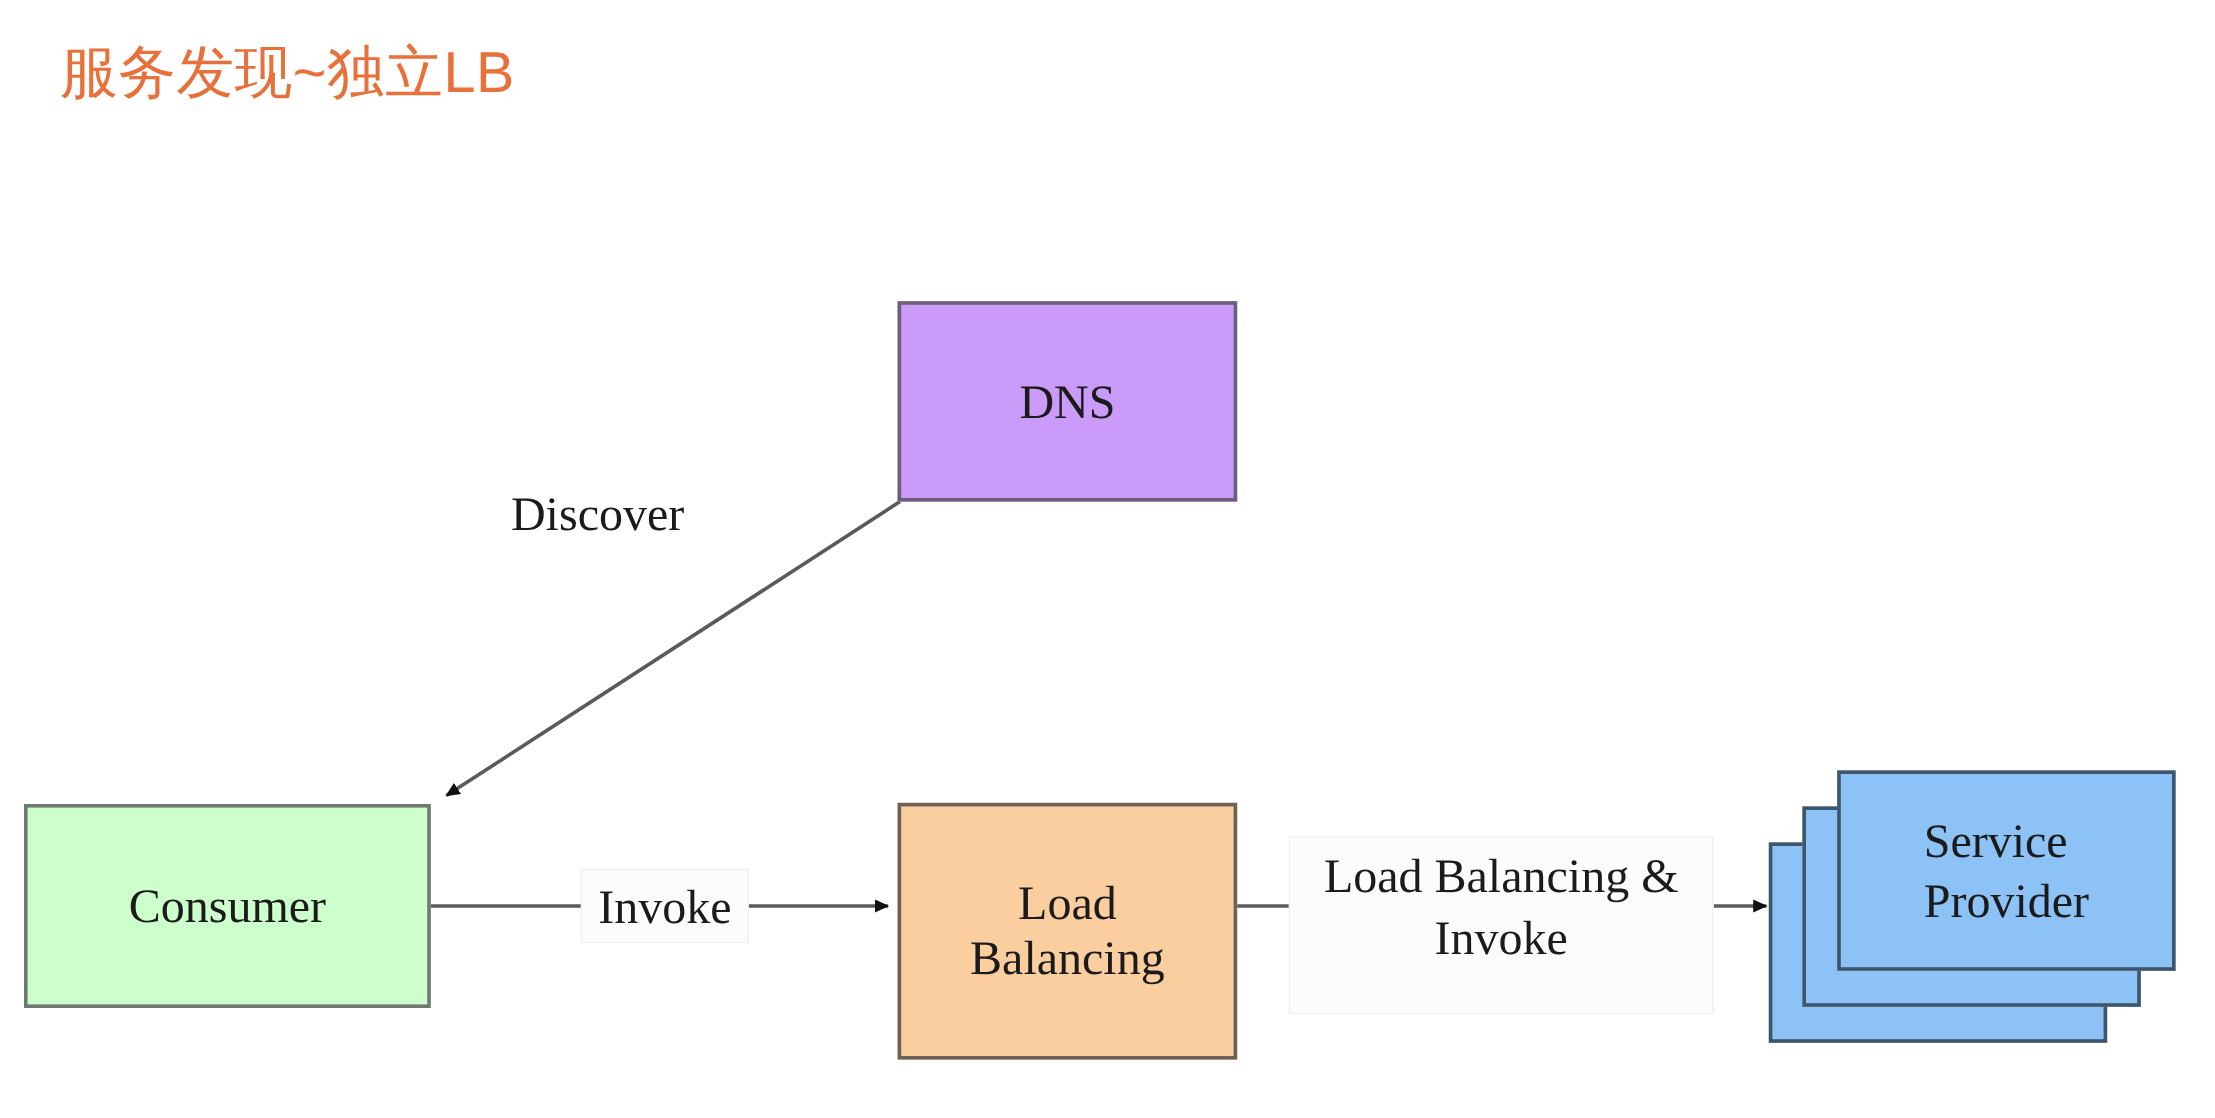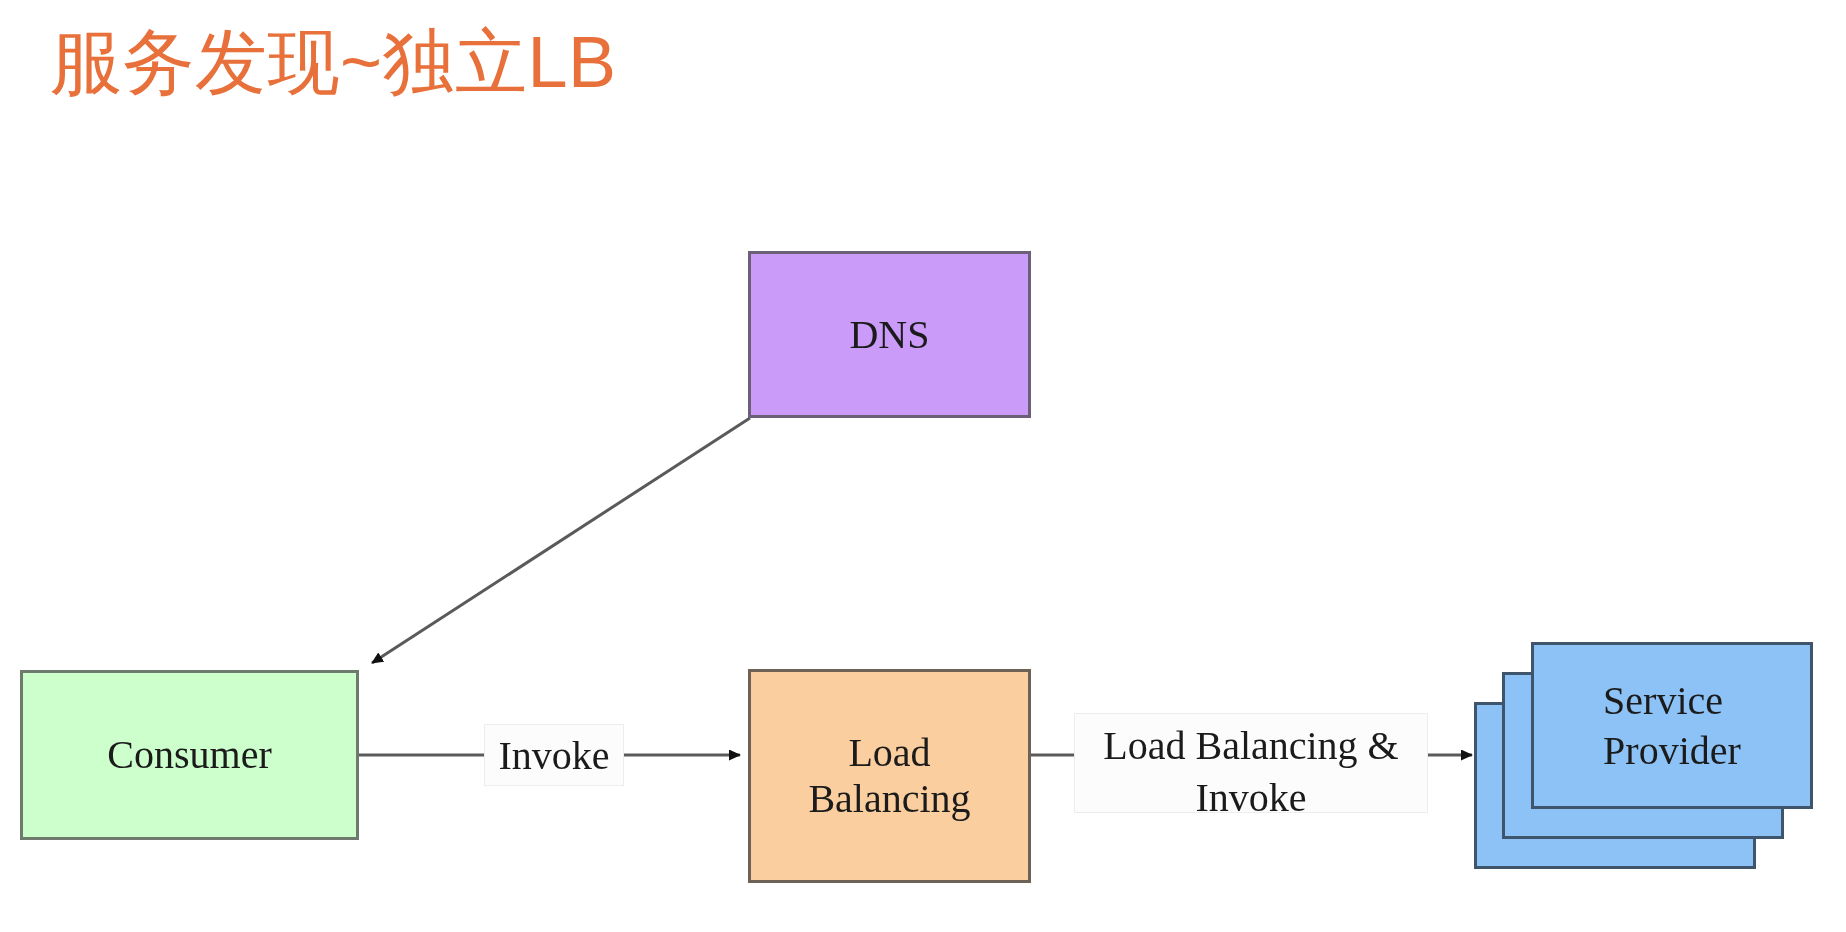--- a/index.html
+++ b/index.html
@@ -17,21 +17,21 @@
     background: #ffffff;
     overflow: hidden;
   }
 
   
   #slide-title {
     position: absolute;
     left: 50px;
     top: 14px;
     font-family: "Liberation Sans", sans-serif;
-    font-size: 72px;
+    font-size: 48px;
     line-height: 96px;
     font-weight: 400;
     color: #E8703A;
     white-space: nowrap;
     letter-spacing: 0.5px;
   }
 
   
   #connectors {
     position: absolute;
@@ -141,27 +141,26 @@
     line-height: 62px;
     font-size: 40px;
     background: #FCFCFC;
     border: 1px solid #EDEDED;
   }
 
   #label-lb-invoke {
     left: 1074px;
     top: 697px;
     width: 354px;
-    height: 100px;
+    height: 148px;
     padding-top: 6px;
     font-size: 40px;
     line-height: 52px;
     background: #FCFCFC;
     border: 1px solid #EDEDED;
-    margin-top: 16px;
   }
 </style>
 </head>
 <body>
 
 <div id="canvas">
 
   <div id="slide-title">服务发现~独立LB</div>
 
   <svg id="connectors" viewBox="0 0 1846 932" width="1846" height="932">
@@ -199,20 +198,21 @@
     <div class="stack-layer stack-back"></div>
     <div class="stack-layer stack-middle"></div>
     <div class="stack-layer stack-front">
       <span>
         <span>Service</span><br>
         <span>Provider</span>
       </span>
     </div>
   </div>
 
+  <div class="edge-label" id="label-discover">Discover</div>
 
   <div class="edge-label" id="label-invoke">Invoke</div>
 
   <div class="edge-label" id="label-lb-invoke">
     <span>Load Balancing &amp;</span><br>
     <span>Invoke</span>
   </div>
 
 </div>
 

